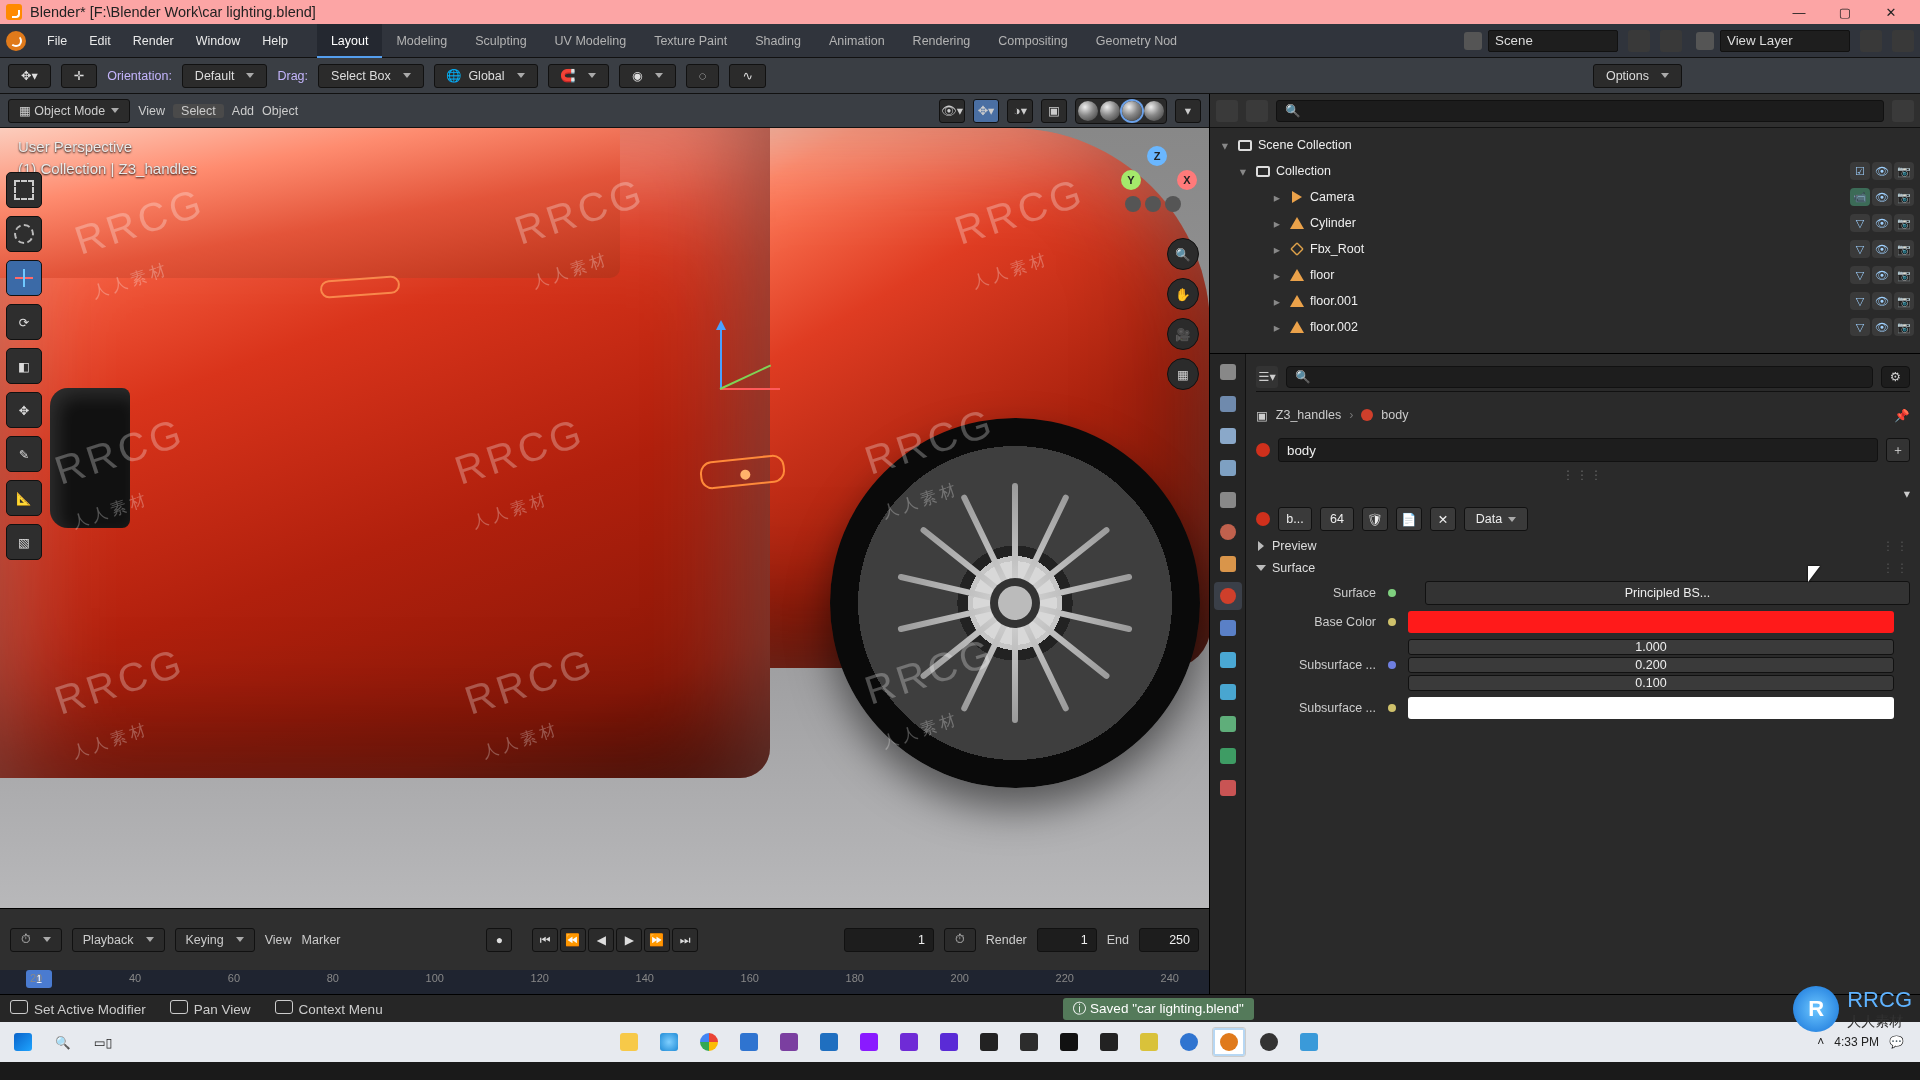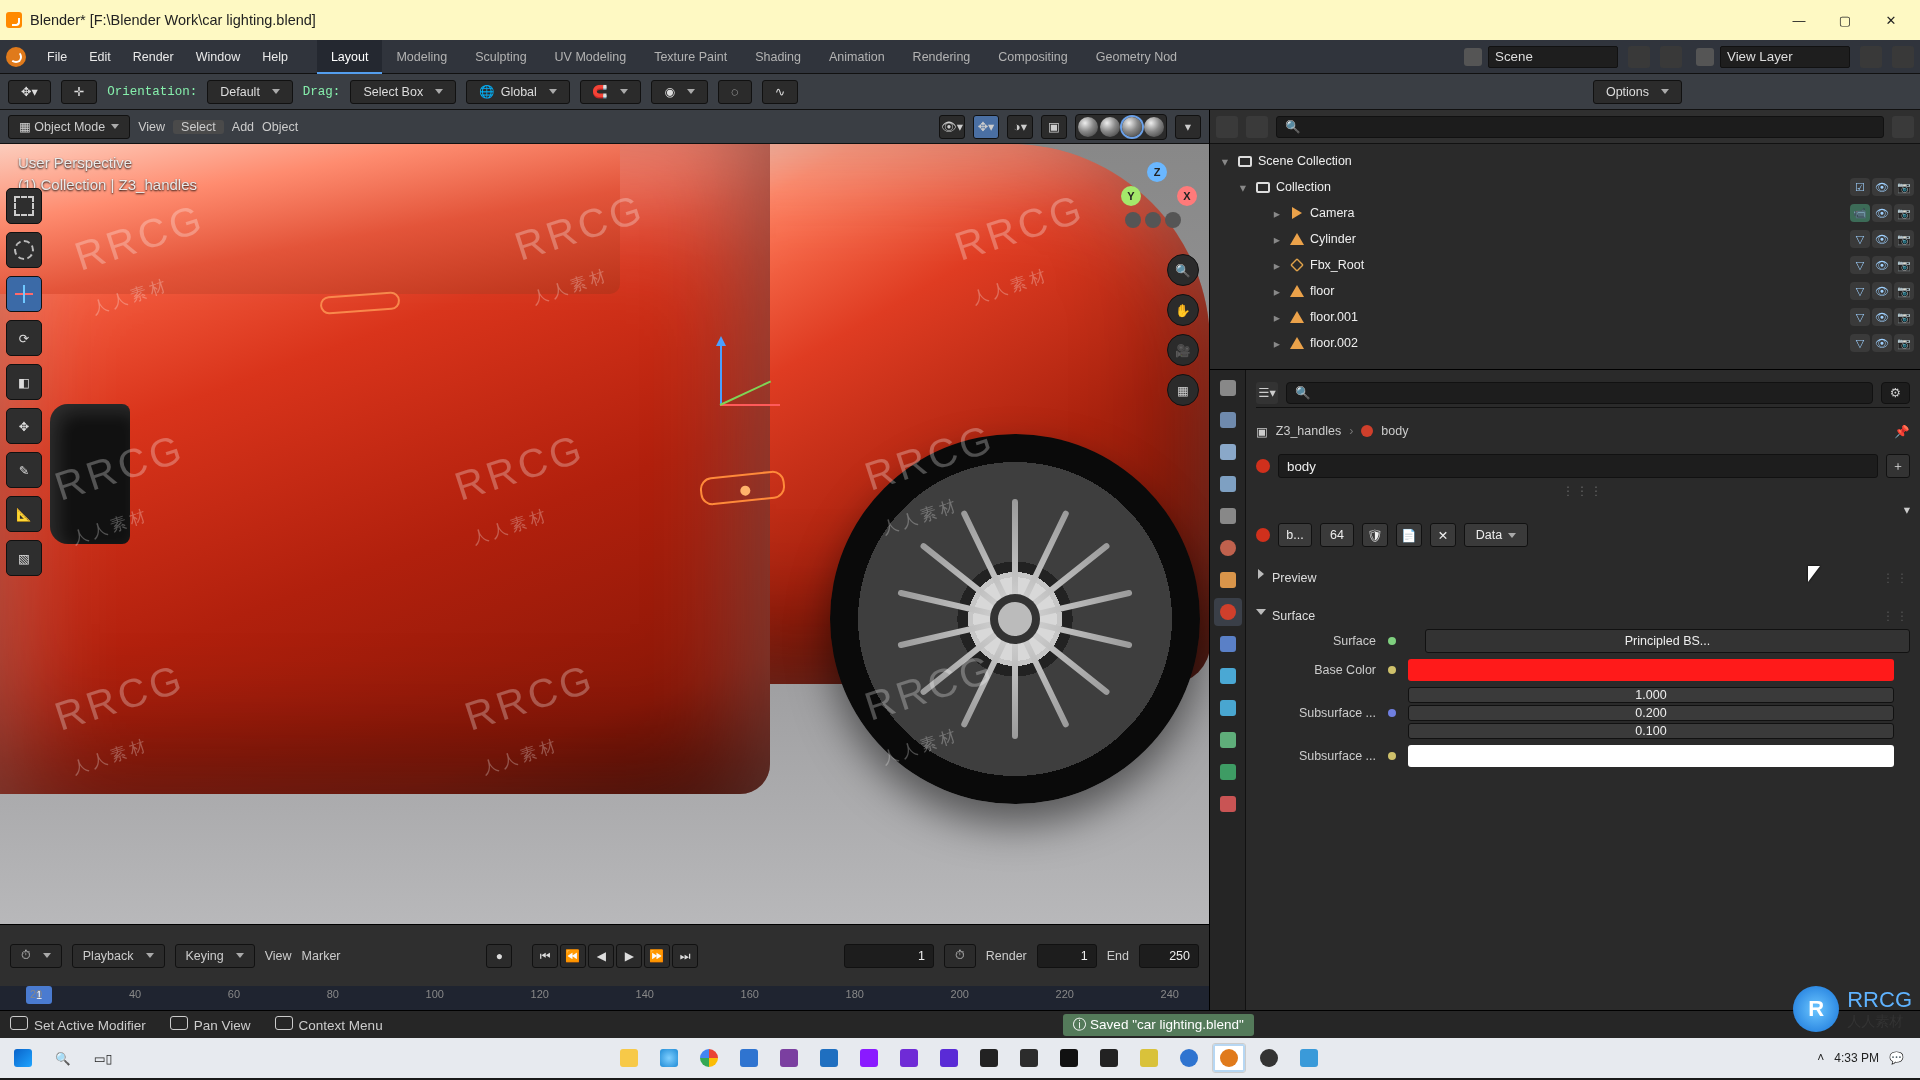--- a/index.html
+++ b/index.html
@@ -1,19 +1,19 @@
 <!DOCTYPE html>
 <html><head>
 <meta charset="utf-8">
 <style>
   * { box-sizing: border-box; margin: 0; padding: 0; font-family: "Segoe UI", Arial, sans-serif; }
   body { width: 1920px; height: 1080px; background: #1a1a1a; overflow: hidden; position: relative; font-size: 12.5px; color: #ccc; }
 
   
-  .titlebar { height: 40px; background: #fef9c3; display: flex; align-items: center; padding: 0 6px; color: #222; }
+  .titlebar { height: 24px; background: #fca5a5; display: flex; align-items: center; padding: 0 6px; color: #222; }
   .titlebar .blender-logo { width: 16px; height: 16px; background: #ff8a00; border-radius: 3px; margin-right: 8px; position: relative; }
   .titlebar .blender-logo::after { content:''; position:absolute; right:2px; bottom:2px; width:6px; height:6px; border:2px solid #fff; border-top:none; border-left:none; border-radius:0 0 4px 0; }
   .titlebar .title { flex: 1; font-size: 14.5px; }
   .titlebar .winbtn { width: 46px; height: 28px; display:flex; align-items:center; justify-content:center; font-size: 13px; color:#222; }
 
   
   .topmenu { height: 34px; background: #30343c; border-bottom: 1px solid #111; display:flex; align-items:center; padding: 0 6px; color:#e9e9e9; }
   .topmenu .blender-icon { width:20px; height:20px; background:#e07a1b; border-radius:50%; margin-right:10px; position:relative; }
   .topmenu .blender-icon::after { content:''; position:absolute; inset:4px; border:2px solid #fff; border-top-color:transparent; border-left-color:transparent; border-radius:50%; }
   .topmenu .mitem { padding: 0 11px; line-height:34px; }
@@ -22,21 +22,21 @@
   .topmenu .tab.active { color:#fff; border-bottom-color:#549eee; background:#242830; }
   .topmenu .rspacer { flex:1; }
   .topmenu .scenebox { display:flex; align-items:center; gap:6px; }
   .topmenu .scenebox .icon { width:18px; height:18px; background:#555; border-radius:3px; }
   .topmenu .scenebox input { background:#1e1e1e; border:1px solid #111; color:#ddd; width:130px; height:22px; padding:0 6px; border-radius:2px; }
   .topmenu .smallsq { width:22px; height:22px; background:#393939; border-radius:3px; margin-left:4px; }
 
   
   .header2 { height: 36px; background: #3a3e44; border-bottom:1px solid #111; display:flex; align-items:center; padding: 0 8px; gap:10px; }
   .header2 .btn { background:#2b2b2b; border:1px solid #111; color:#ddd; height:24px; padding:0 12px; border-radius:3px; display:flex; align-items:center; gap:6px; }
-  .header2 .label { color:#86efac;font-family:Liberation Mono, monospace; }
+  .header2 .label { color:#c4b5fd; }
   .chev::after { content:''; display:inline-block; width:0; height:0; border-left:4px solid transparent; border-right:4px solid transparent; border-top:5px solid #aaa; margin-left:6px; }
 
   
   .main { display:flex; height: 900px; }
 
   
   .viewport-col { width: 1210px; display:flex; flex-direction:column; border-right:1px solid #000; }
   .vptoolbar { height: 34px; background:#3a3e44; border-bottom:1px solid #111; display:flex; align-items:center; padding:0 8px; gap:8px; }
   .vptoolbar .btn { background:#2b2b2b; border:1px solid #111; height:24px; padding:0 10px; border-radius:3px; display:flex; align-items:center; }
   .vptoolbar .rspacer { flex:1; }
@@ -125,21 +125,21 @@
   .pill { background:#1d1d1d; border:1px solid #111; height:22px; border-radius:4px; padding:0 8px; display:flex; align-items:center; gap:6px; }
   .matrow { display:flex; align-items:center; gap:8px; margin:6px 0; }
   .matrow input { flex:1; background:#1d1d1d; border:1px solid #111; height:24px; border-radius:3px; color:#eee; padding:0 8px; }
   .matrow .add { width:24px; height:24px; background:#333; border:1px solid #111; border-radius:3px; color:#ddd; display:flex; align-items:center; justify-content:center; }
   .rowline { display:flex; align-items:center; gap:8px; margin:6px 0;}
   .rowline .lab { width:120px; text-align:right; color:#ccc; }
   .rowline .val { flex:1; background:#3a3a3a; border:1px solid #111; height:24px; border-radius:3px; display:flex; align-items:center; justify-content:center; color:#eee; }
   .rowline .node { background:#333;margin-left:17px; }
   .rowline .dot { width:8px; height:8px; border-radius:50%; background:#888; margin:0 4px;}
   .rowline .swatch { flex:1; height:22px; border-radius:3px; }
-  .section-h { display:flex; align-items:flex-start; gap:6px; color:#ddd; margin:24px 0 4px; }
+  .section-h { display:flex; align-items:center; gap:6px; color:#ddd; margin:8px 0 4px; }
   .section-h .tri { width:0; height:0; border-left:5px solid transparent; border-right:5px solid transparent; border-top:6px solid #bbb; }
   .dragdots { color:#555; font-size:12px; letter-spacing:2px;}
 
   
   .timeline { height:62px; background:#2f2f2f; border-top:1px solid #000; display:flex; align-items:center; padding:0 10px; gap:10px;}
   .timeline .tl-left { display:flex; align-items:center; gap:10px;}
   .timeline .btn { background:#2b2b2b; border:1px solid #111; height:24px; padding:0 10px; border-radius:3px; display:flex; align-items:center; gap:6px; }
   .timeline .transport { display:flex; gap:2px; margin-left:auto; margin-right:auto; }
   .timeline .transport .tbtn { width:26px; height:24px; background:#2b2b2b; border:1px solid #111; border-radius:3px; color:#ddd; display:flex; align-items:center; justify-content:center; font-size:12px;}
   .timeline .framebox { background:#1d1d1d; border:1px solid #111; height:24px; width:90px; border-radius:3px; color:#eee; display:flex; align-items:center; justify-content:flex-end; padding:0 8px;}

